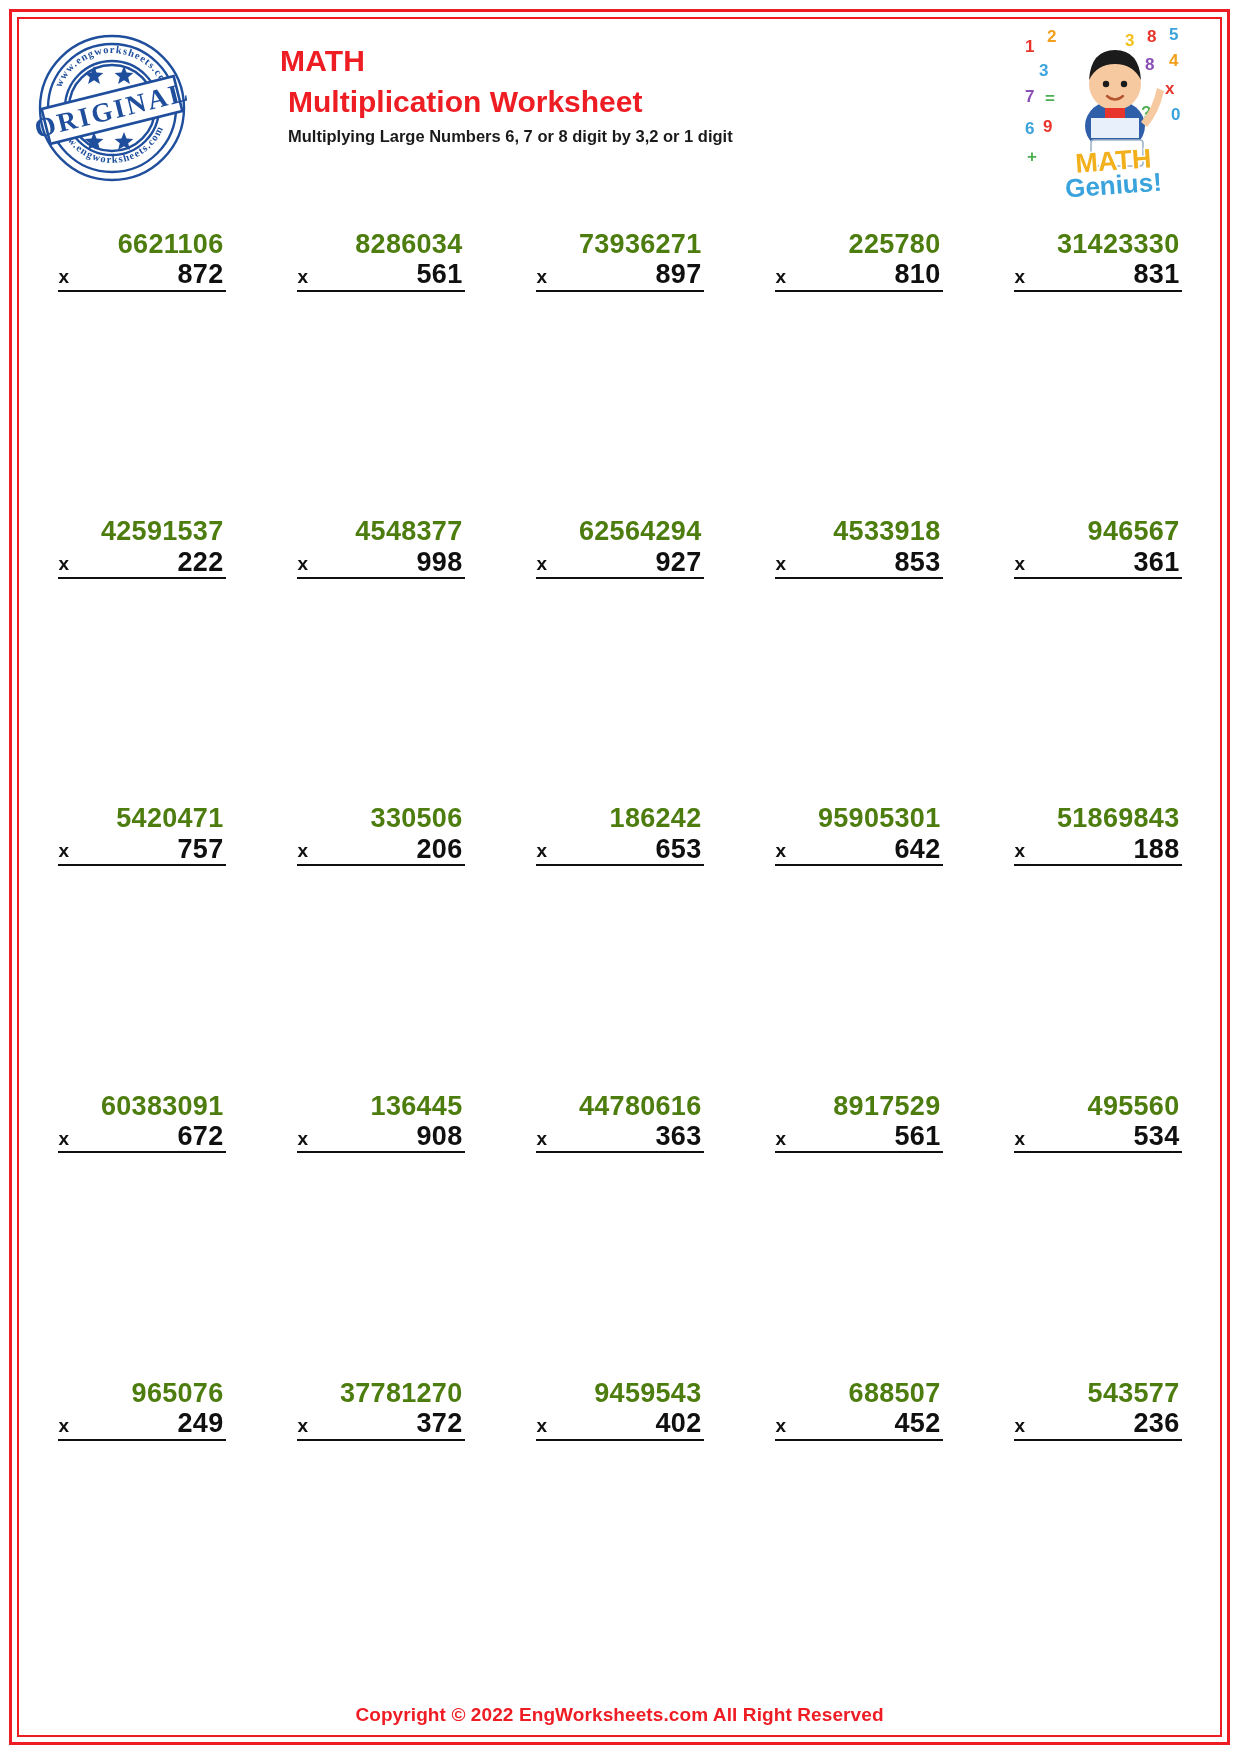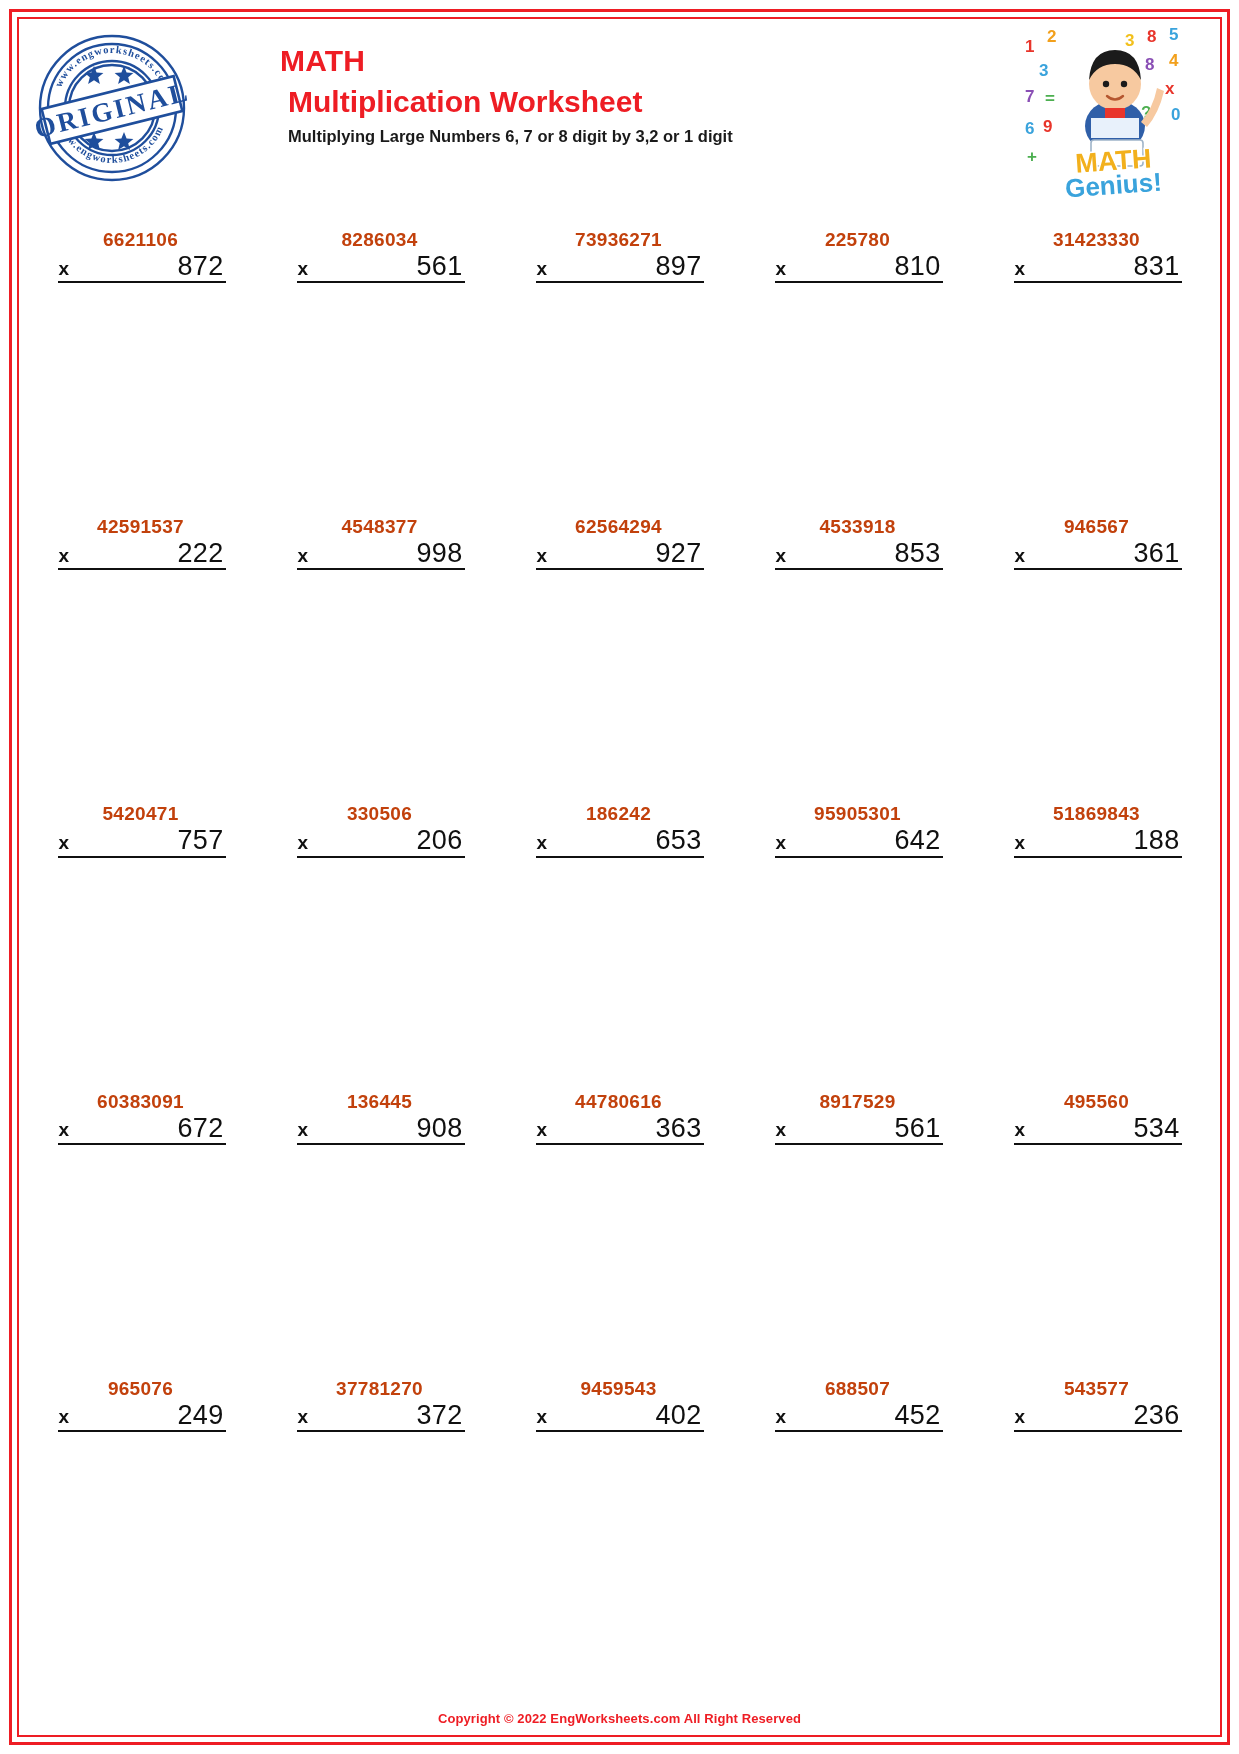--- a/index.html
+++ b/index.html
@@ -128,24 +128,24 @@
     position: relative;
   }
   .problem {
     position: absolute;
     left: 50%;
     top: 12px;
     transform: translateX(-50%);
     width: 168px;
   }
   .num-top {
-    text-align: center;
-    font-size: 19px;
-    font-weight: bold;
-    color: #c2410c;
+    text-align: right;
+    font-size: 27px;
+    font-weight: bold;
+    color: #4d7c0f;
     letter-spacing: 0.3px;
     line-height: 1.05;
     font-family: "Liberation Sans", sans-serif;
     padding-right: 2px;
   }
   .op-line {
     display: flex;
     align-items: flex-end;
     justify-content: space-between;
     border-bottom: 2.5px solid #101010;
@@ -154,36 +154,36 @@
   }
   .op-sign {
     font-size: 19px;
     font-weight: bold;
     color: #101010;
     line-height: 1.25;
     padding-left: 1px;
   }
   .num-bot {
     font-size: 27px;
-    font-weight: normal;
+    font-weight: bold;
     color: #101010;
     letter-spacing: 0.3px;
     line-height: 1.05;
     padding-right: 2px;
   }
 
   
   .footer {
     position: absolute;
     left: 0;
     right: 0;
     bottom: 6px;
     text-align: center;
     color: #ee1d24;
-    font-size: 13px;
+    font-size: 19px;
     font-weight: bold;
     letter-spacing: 0.1px;
   }
 </style>
 </head>
 <body>
 
 <div class="page">
   <div class="frame-outer"></div>
   <div class="frame-inner"></div>

